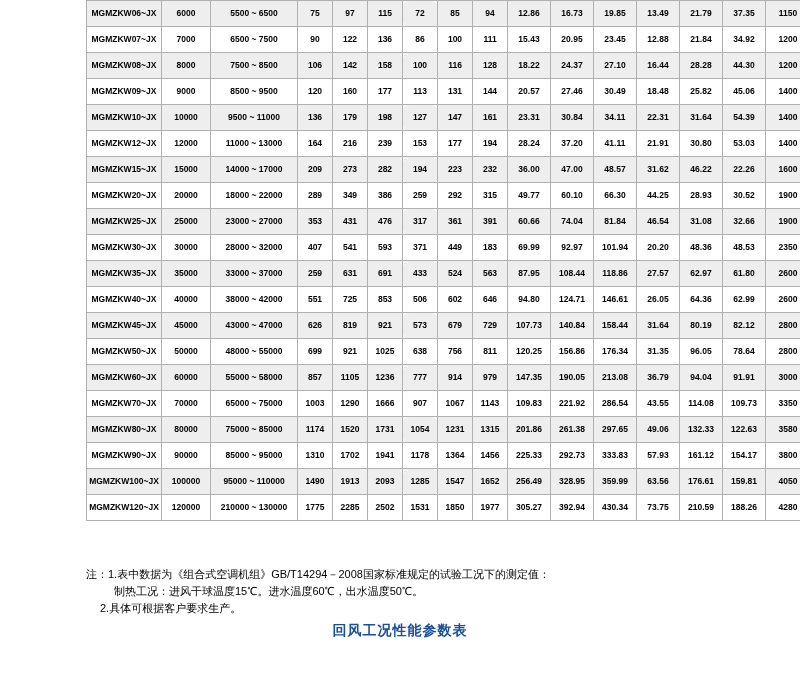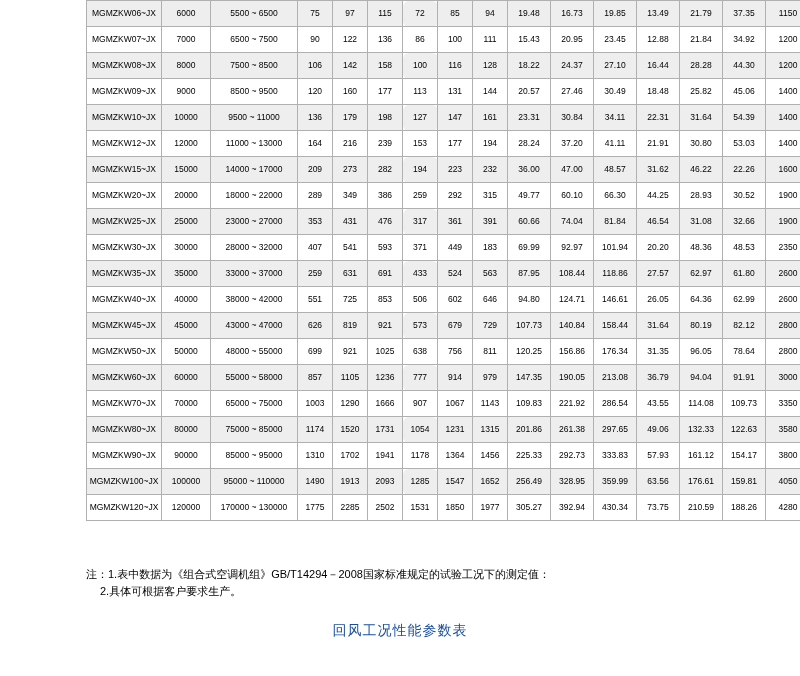--- a/index.html
+++ b/index.html
@@ -17,20 +17,21 @@
   .page {
     position: relative;
     width: 800px;
     height: 676px;
   }
   .table-wrap {
     position: absolute;
     left: 86px;
     top: 0px;
     width: 628px;
+    font-weight: bold;
   }
   table.spec {
     border-collapse: collapse;
     width: 628px;
     table-layout: fixed;
   }
   table.spec td {
     border: 1px solid #b0b0b0;
     font-size: 8.5px;
     line-height: 1.1;
@@ -82,21 +83,21 @@
   .notes .indent1 { padding-left: 28px; }
   .notes .indent2 { padding-left: 14px; }
 
   .section-title {
     position: absolute;
     left: 0;
     top: 622px;
     width: 800px;
     text-align: center;
     font-size: 14px;
-    font-weight: normal;
+    font-weight: bold;
     color: #1a4f9c;
     letter-spacing: 1px;
   }
 </style>
 </head>
 <body>
 
 <div class="page">
 
   <div class="table-wrap">
@@ -105,21 +106,21 @@
           <tr class="shade">
             <td class="model">MGMZKW06~JX</td>
             <td class="c2">6000</td>
             <td class="c3">5500 ~ 6500</td>
             <td class="c4">75</td>
             <td class="c5">97</td>
             <td class="c6">115</td>
             <td class="c7">72</td>
             <td class="c8">85</td>
             <td class="c9">94</td>
-            <td class="c10">19.48</td>
+            <td class="c10">12.86</td>
             <td class="c11">16.73</td>
             <td class="c12">19.85</td>
             <td class="c13">13.49</td>
             <td class="c14">21.79</td>
             <td class="c15">37.35</td>
             <td class="c16">1150</td>
           </tr>
           <tr class="plain">
             <td class="model">MGMZKW07~JX</td>
             <td class="c2">7000</td>
@@ -440,39 +441,40 @@
             <td class="c11">328.95</td>
             <td class="c12">359.99</td>
             <td class="c13">63.56</td>
             <td class="c14">176.61</td>
             <td class="c15">159.81</td>
             <td class="c16">4050</td>
           </tr>
           <tr class="plain">
             <td class="model">MGMZKW120~JX</td>
             <td class="c2">120000</td>
-            <td class="c3">170000 ~ 130000</td>
+            <td class="c3">210000 ~ 130000</td>
             <td class="c4">1775</td>
             <td class="c5">2285</td>
             <td class="c6">2502</td>
             <td class="c7">1531</td>
             <td class="c8">1850</td>
             <td class="c9">1977</td>
             <td class="c10">305.27</td>
             <td class="c11">392.94</td>
             <td class="c12">430.34</td>
             <td class="c13">73.75</td>
             <td class="c14">210.59</td>
             <td class="c15">188.26</td>
             <td class="c16">4280</td>
           </tr>
         </tbody>
     </table>
   </div>
 
   <div class="notes">
     <div class="line">注：1.表中数据为《组合式空调机组》GB/T14294－2008国家标准规定的试验工况下的测定值：</div>
+    <div class="line indent1">制热工况：进风干球温度15℃。进水温度60℃，出水温度50℃。</div>
     <div class="line indent2">2.具体可根据客户要求生产。</div>
   </div>
 
   <div class="section-title">回风工况性能参数表</div>
 
 </div>
 
 </body></html>

